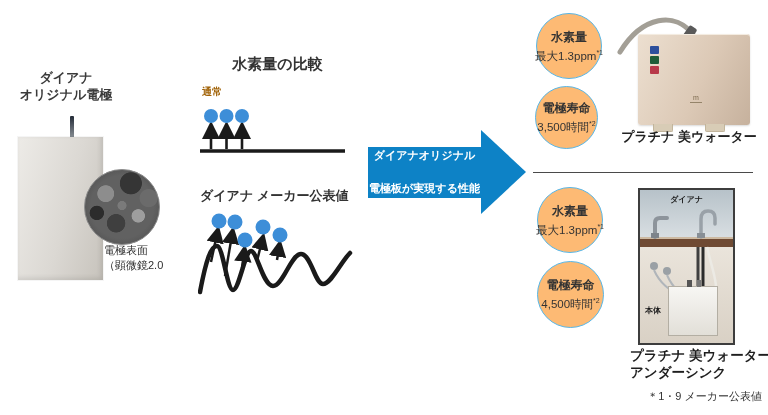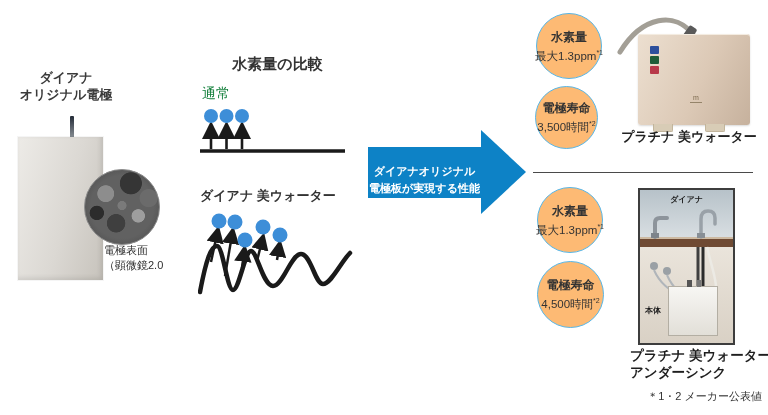--- a/index.html
+++ b/index.html
@@ -23,30 +23,30 @@
       radial-gradient(circle at 72% 62%, #9e9e9e 0 9%, transparent 10%),
       radial-gradient(circle at 42% 72%, #3f3f3f 0 13%, transparent 14%),
       radial-gradient(circle at 86% 38%, #6b6b6b 0 11%, transparent 12%),
       radial-gradient(circle at 16% 58%, #2c2c2c 0 9%, transparent 10%),
       radial-gradient(circle at 50% 48%, #7a7a7a 0 8%, transparent 9%),
       radial-gradient(circle at 50% 50%, #616161 0 60%, #454545 100%);}
   .surface-label{left:104px;top:243px;font-size:11px;line-height:1.4;color:#2e2e2e;white-space:nowrap;}
 
   
   .cmp-title{left:205px;top:55px;width:145px;text-align:center;font-size:15px;font-weight:600;color:#333;}
-  .normal-label{left:202px;top:85px;font-size:14px;font-weight:400;color:#15803d;}
+  .normal-label{left:202px;top:85px;font-size:10px;font-weight:700;color:#a16207;}
   .svg-normal{left:198px;top:104px;}
   .original-label{left:200px;top:187px;font-size:13px;font-weight:600;color:#333;white-space:nowrap;}
   .svg-original{left:198px;top:204px;}
   .cmp-caption{left:200px;top:287px;width:135px;text-align:center;font-size:13px;color:#333;}
 
   
   .flow-arrow{left:368px;top:130px;width:158px;height:84px;}
   .flow-arrow-body{position:absolute;left:0;top:17px;width:113px;height:51px;background:#0d82c6;
-    display:flex;flex-direction:column;justify-content:flex-end;align-items:center;}
+    display:flex;flex-direction:column;justify-content:space-between;align-items:center;}
   .flow-arrow-body span{font-size:11px;font-weight:700;color:#fff;line-height:1.6;white-space:nowrap;}
   .flow-arrow-head{position:absolute;left:113px;top:0;width:0;height:0;
     border-top:42px solid transparent;border-bottom:42px solid transparent;border-left:45px solid #0d82c6;}
 
   
   .badge{border:1.5px solid #58b7e8;border-radius:50%;background:#fdba74;
     display:flex;flex-direction:column;justify-content:center;align-items:center;box-sizing:border-box;}
   .badge .t{font-size:12px;font-weight:600;color:#333;}
   .badge .v{font-size:11.5px;color:#333;white-space:nowrap;margin-top:3px;}
   .badge .v sup{font-size:7px;}
@@ -119,21 +119,21 @@
     </defs>
     <line x1="2" y1="47" x2="147" y2="47" stroke="#1a1a1a" stroke-width="3.5"></line>
     <line x1="13" y1="45" x2="13" y2="26" stroke="#1a1a1a" stroke-width="2.6" marker-end="url(#ah)"></line>
     <line x1="28.5" y1="45" x2="28.5" y2="26" stroke="#1a1a1a" stroke-width="2.6" marker-end="url(#ah)"></line>
     <line x1="44" y1="45" x2="44" y2="26" stroke="#1a1a1a" stroke-width="2.6" marker-end="url(#ah)"></line>
     <circle cx="13" cy="12" r="7" fill="#3d8ed8"></circle>
     <circle cx="28.5" cy="12" r="7" fill="#3d8ed8"></circle>
     <circle cx="44" cy="12" r="7" fill="#3d8ed8"></circle>
   </svg>
 
-  <div class="abs original-label">ダイアナ 美ウォーター</div>
+  <div class="abs original-label">ダイアナ メーカー公表値</div>
 
   <svg class="abs svg-original" width="158" height="92" viewBox="0 0 158 92">
     <path d="M2,88 C8,56 13,42 19,42 C25,42 29,86 35,86 C41,86 47,47 53,47 C59,47 65,82 75,82 C85,82 93,50 103,50 C113,50 117,80 125,80 C133,80 143,58 152,49" fill="none" stroke="#1a1a1a" stroke-width="4.5" stroke-linecap="round"></path>
     <line x1="13" y1="58" x2="19" y2="30" stroke="#1a1a1a" stroke-width="2.5" marker-end="url(#ah)"></line>
     <line x1="27" y1="72" x2="34" y2="31" stroke="#1a1a1a" stroke-width="2.5" marker-end="url(#ah)"></line>
     <line x1="44" y1="64" x2="46" y2="49" stroke="#1a1a1a" stroke-width="2.5" marker-end="url(#ah)"></line>
     <line x1="59" y1="57" x2="64" y2="37" stroke="#1a1a1a" stroke-width="2.5" marker-end="url(#ah)"></line>
     <line x1="79" y1="56" x2="81" y2="44" stroke="#1a1a1a" stroke-width="2.5" marker-end="url(#ah)"></line>
     <circle cx="21" cy="17" r="7.5" fill="#3d8ed8"></circle>
     <circle cx="37" cy="18" r="7.5" fill="#3d8ed8"></circle>
@@ -209,15 +209,15 @@
     <div class="fit2"></div>
     <div class="faucet-label">ダイアナ</div>
     <div class="unit-label">本体</div>
   </div>
 
   <div class="abs caption-bottom">
     <div>プラチナ 美ウォーター</div>
     <div>アンダーシンク</div>
   </div>
 
-  <div class="abs footnote">＊1・2 メーカー公表値</div>
+  <div class="abs footnote">＊1・9 メーカー公表値</div>
 
 </div>
 
 </body></html>

